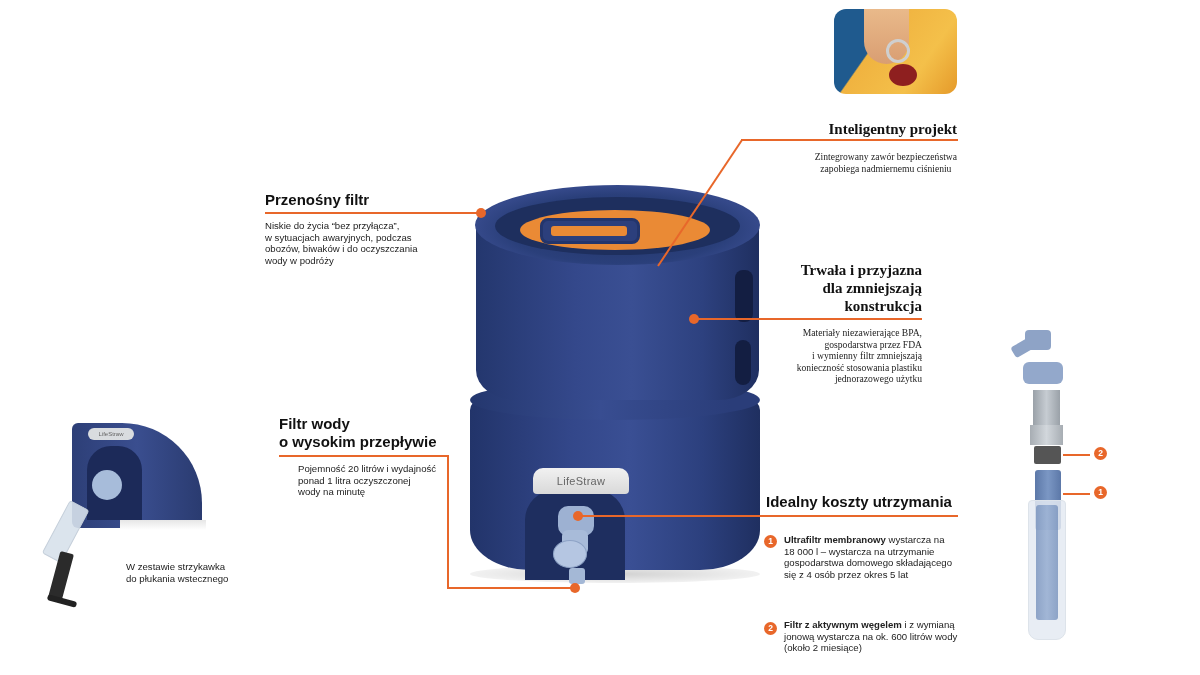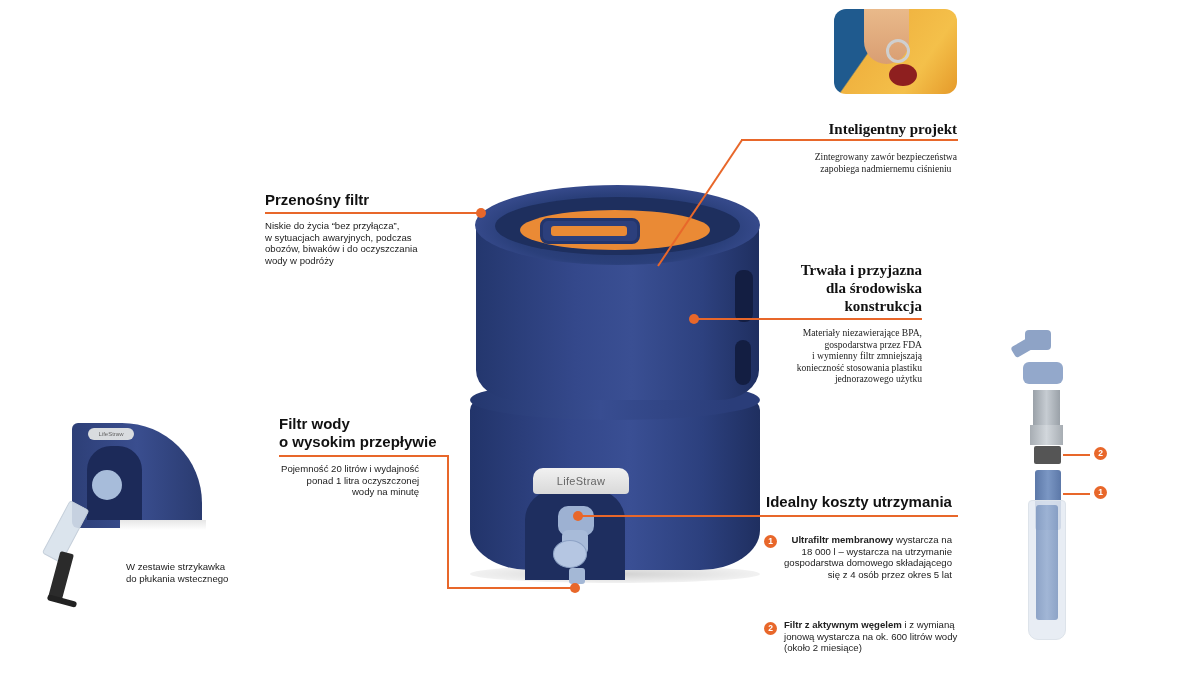--- a/index.html
+++ b/index.html
@@ -118,45 +118,45 @@
 </div>
 
 <div class="abs title right" style="right:243px; top:120px;">Inteligentny projekt</div>
 <div class="abs desc right" style="right:243px; top:151px;text-align:center;">
   <div>Zintegrowany zawór bezpieczeństwa</div>
   <div>zapobiega nadmiernemu ciśnieniu</div>
 </div>
 
 <div class="abs title right" style="right:278px; top:261px;">
   <div>Trwała i przyjazna</div>
-  <div>dla środowiska</div>
+  <div>dla zmniejszają</div>
   <div>konstrukcja</div>
 </div>
 <div class="abs desc right" style="right:278px; top:327px;">
   <div>Materiały niezawierające BPA,</div>
   <div>gospodarstwa przez FDA</div>
   <div>i wymienny filtr zmniejszają</div>
   <div>konieczność stosowania plastiku</div>
   <div>jednorazowego użytku</div>
 </div>
 
 <div class="abs title" style="left:279px; top:415px;">
   <div>Filtr wody</div>
   <div>o wysokim przepływie</div>
 </div>
-<div class="abs desc" style="left:281px; top:463px;text-align:right;">
+<div class="abs desc" style="left:298px; top:463px;">
   <div>Pojemność 20 litrów i wydajność</div>
   <div>ponad 1 litra oczyszczonej</div>
   <div>wody na minutę</div>
 </div>
 
 <div class="abs title" style="left:766px; top:493px;">Idealny koszty utrzymania</div>
 
 <div class="badge" style="left:764px; top:535px;">1</div>
-<div class="abs desc" style="left:784px; top:534px;text-align:right;">
+<div class="abs desc" style="left:784px; top:534px;">
   <div><b>Ultrafiltr membranowy</b><span> wystarcza na</span></div>
   <div>18 000 l – wystarcza na utrzymanie</div>
   <div>gospodarstwa domowego składającego</div>
   <div>się z 4 osób przez okres 5 lat</div>
 </div>
 
 <div class="badge" style="left:764px; top:622px;">2</div>
 <div class="abs desc" style="left:784px; top:619px;">
   <div><b>Filtr z aktywnym węgelem</b><span> i z wymianą</span></div>
   <div>jonową wystarcza na ok. 600 litrów wody</div>

